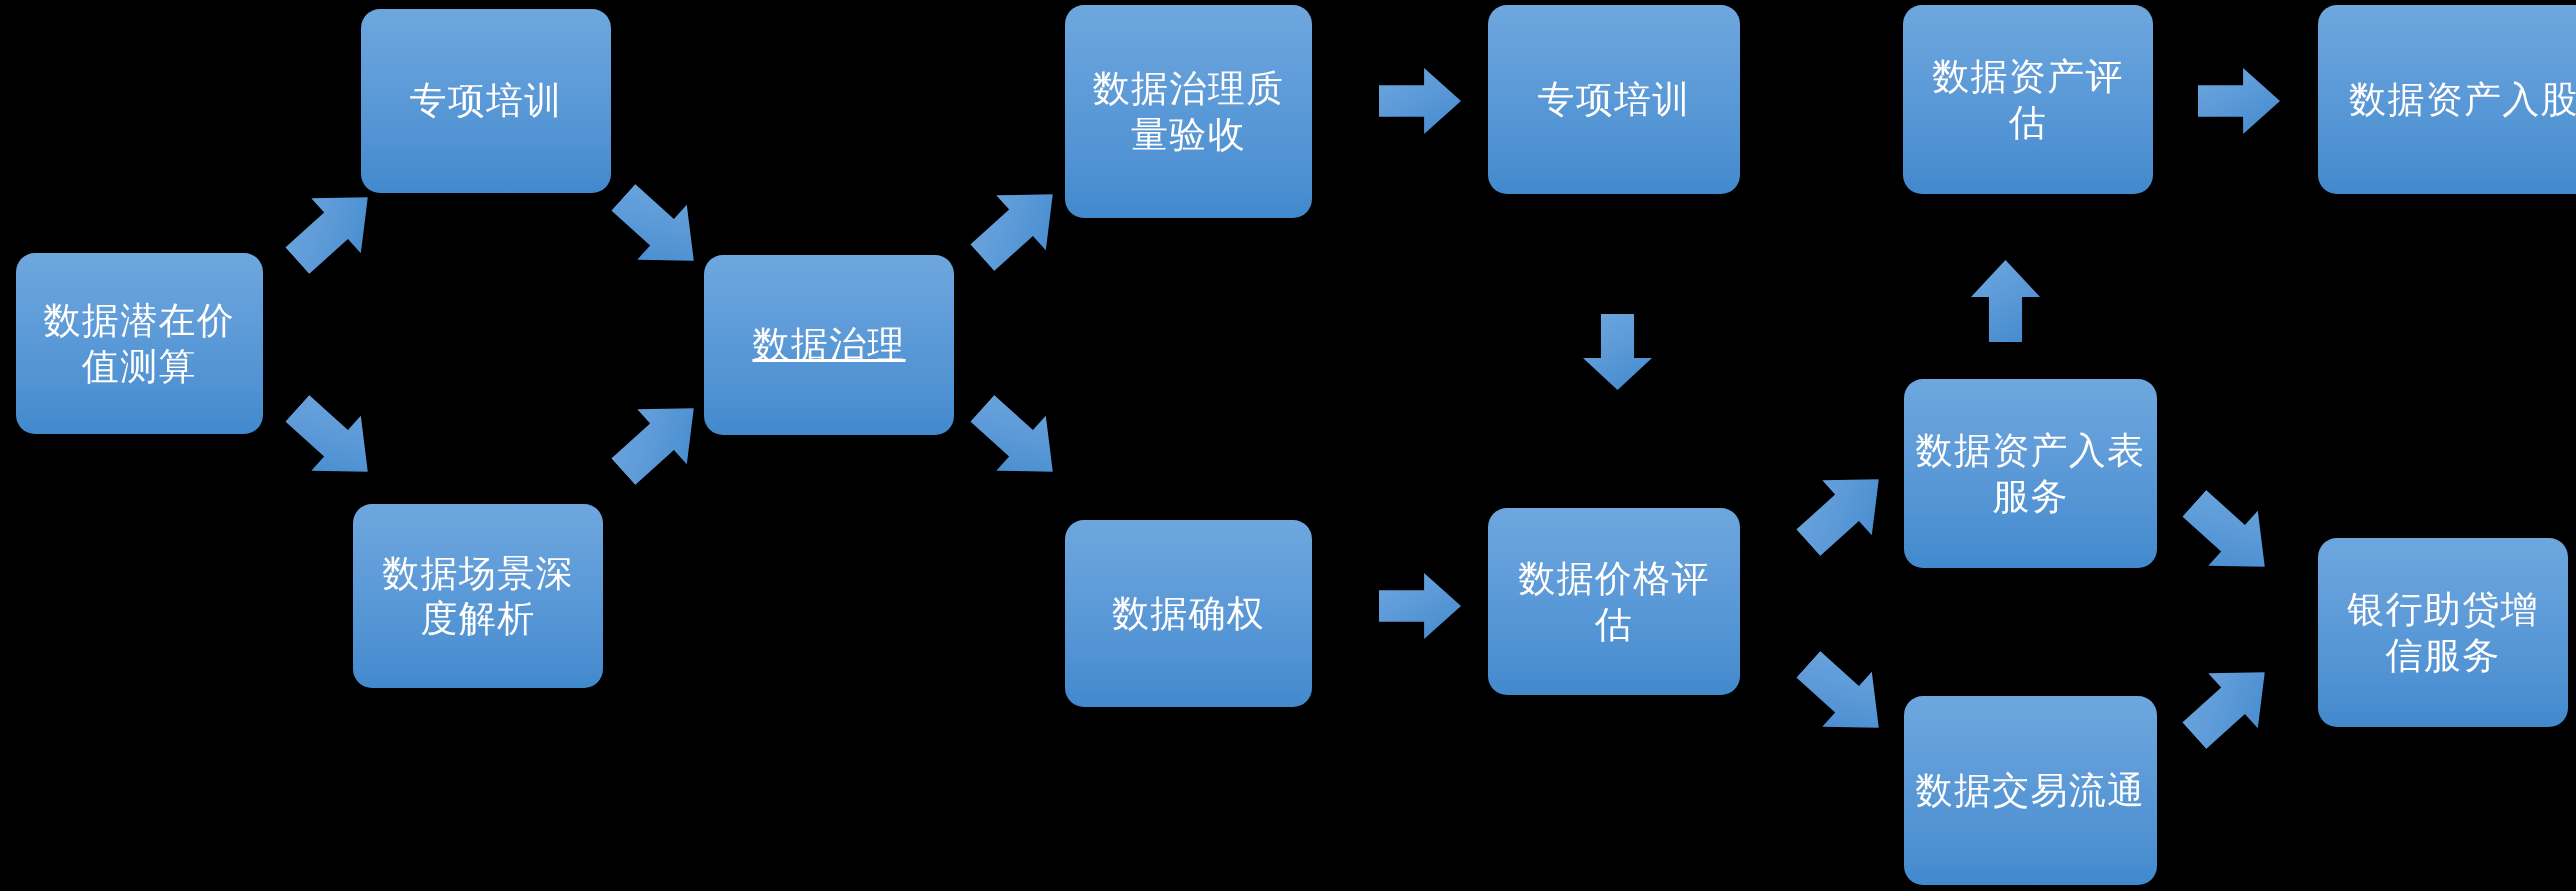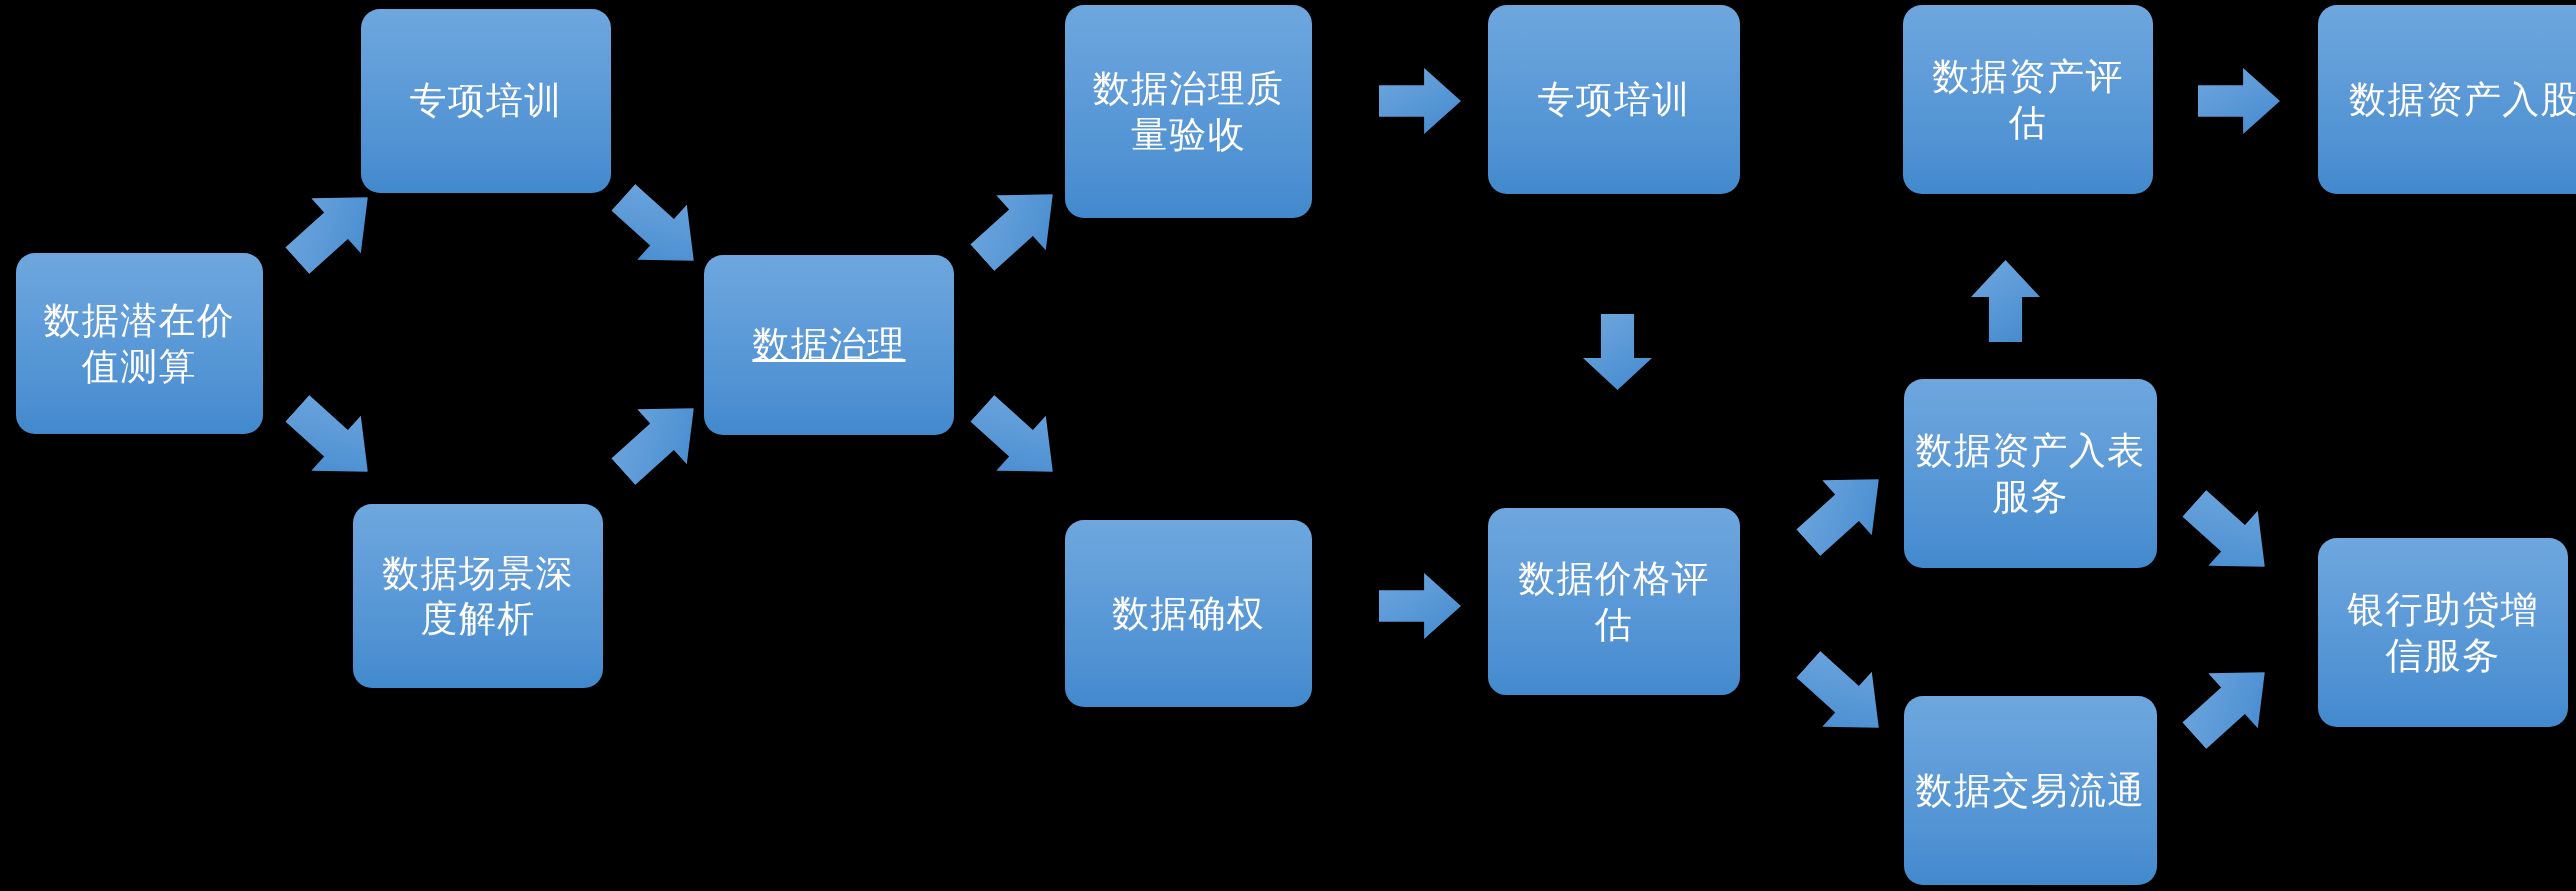--- a/index.html
+++ b/index.html
@@ -86,21 +86,21 @@
       </div>
       <div class="node" style="left: 1065px; top: 5px; width: 247px; height: 213px; font-size: 37px;">
         <span class="label">数据治理质量验收</span>
       </div>
       <div class="node" style="left: 1065px; top: 508px; width: 247px; height: 187px; font-size: 37px; margin-top: 12px;">
         <span class="label">数据确权</span>
       </div>
       <div class="node" style="left: 1488px; top: 5px; width: 252px; height: 189px; font-size: 37px;">
         <span class="label">专项培训</span>
       </div>
-      <div class="node" style="left: 1488px; top: 508px; width: 252px; height: 187px; font-size: 37px; border-radius: 18px;">
+      <div class="node" style="left: 1488px; top: 508px; width: 252px; height: 187px; font-size: 37px;">
         <span class="label">数据价格评估</span>
       </div>
       <div class="node" style="left: 1904px; top: 379px; width: 253px; height: 189px; font-size: 37px;">
         <span class="label">数据资产入表服务</span>
       </div>
       <div class="node" style="left: 1904px; top: 696px; width: 253px; height: 189px; font-size: 37px;">
         <span class="label">数据交易流通</span>
       </div>
       <div class="node" style="left: 1903px; top: 5px; width: 250px; height: 189px; font-size: 37px;">
         <span class="label">数据资产评估</span>

